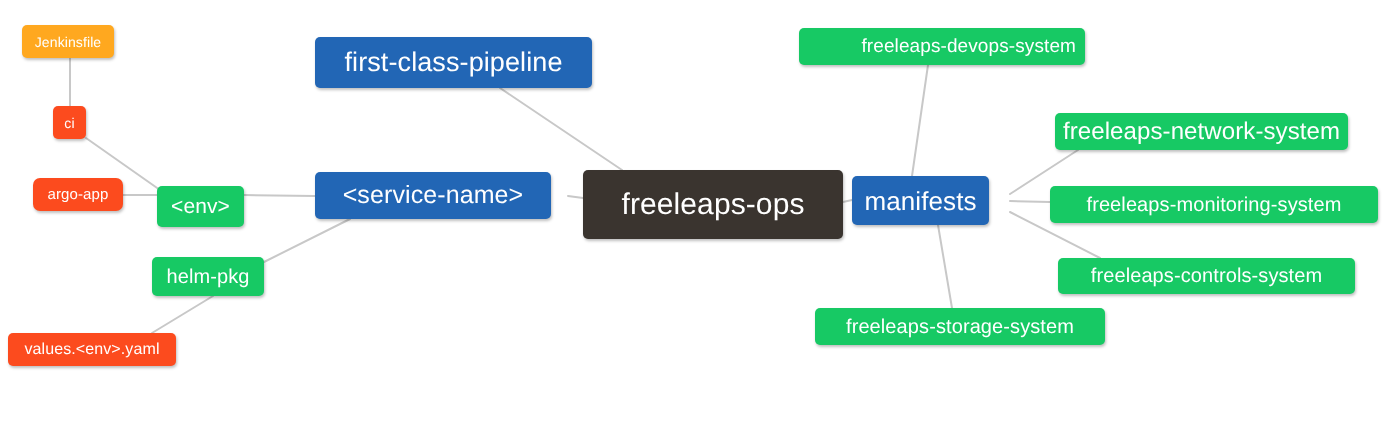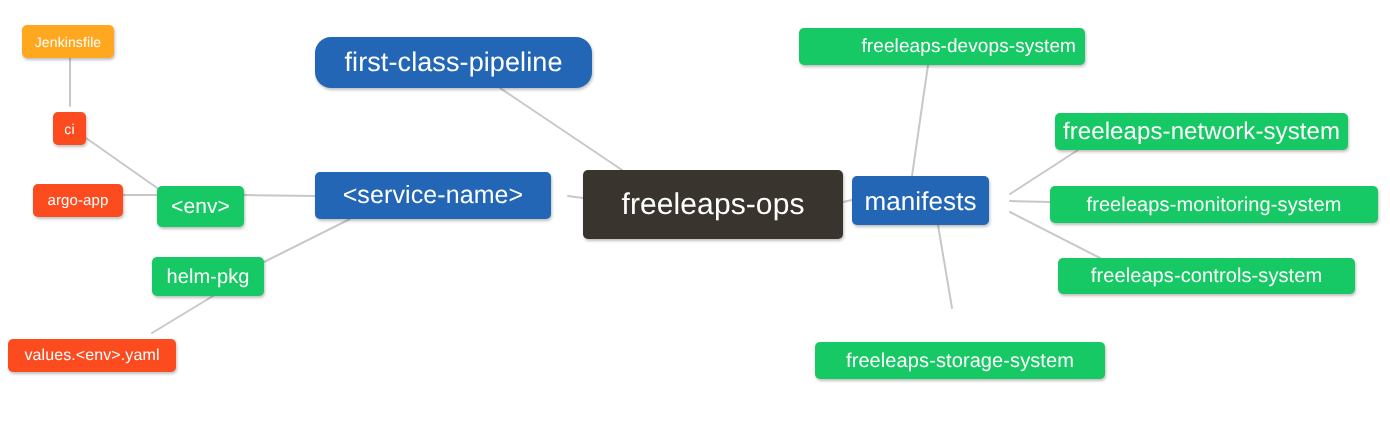--- a/index.html
+++ b/index.html
@@ -38,21 +38,21 @@
     border-radius: 5px;
     box-shadow: 1px 2px 3px rgba(0,0,0,0.25);
     letter-spacing: 0.1px;
     line-height: 1;
     padding: 0 9px;
     text-rendering: geometricPrecision;
   }
   .n-root   { background: #3a342f; text-align: right; }
   .n-blue   { background: #2266b5; }
   .n-green  { background: #17c964; }
-  .n-red    { background: #fc4b1e; margin-top: 6px; }
+  .n-red    { background: #fc4b1e; }
   .n-orange { background: #ffa81f; }
 </style>
 </head>
 <body>
 
 <div id="mindmap">
   <svg class="edges" viewBox="0 0 1390 421" xmlns="http://www.w3.org/2000/svg">
       <line x1="70" y1="58" x2="70" y2="106" stroke="#c8c8c8" stroke-width="2" stroke-linecap="round"></line>
       <line x1="86" y1="138" x2="160" y2="190" stroke="#c8c8c8" stroke-width="2" stroke-linecap="round"></line>
       <line x1="123" y1="195" x2="157" y2="195" stroke="#c8c8c8" stroke-width="2" stroke-linecap="round"></line>
@@ -68,33 +68,33 @@
       <line x1="1010" y1="212" x2="1100" y2="258" stroke="#c8c8c8" stroke-width="2" stroke-linecap="round"></line>
       <line x1="938" y1="225" x2="952" y2="308" stroke="#c8c8c8" stroke-width="2" stroke-linecap="round"></line>
     </svg>
   <div id="node-layer">
       <div class="node n-orange" style="left: 22px; top: 25px; width: 92px; height: 33px; font-size: 14px;">
         <span>Jenkinsfile</span>
       </div>
       <div class="node n-red" style="left: 53px; top: 106px; width: 33px; height: 33px; font-size: 14px;">
         <span>ci</span>
       </div>
-      <div class="node n-red" style="left: 33px; top: 178px; width: 90px; height: 33px; font-size: 15px;">
+      <div class="node n-red" style="left: 33px; top: 178px; width: 90px; height: 33px; font-size: 15px; border-radius: 7px;">
         <span>argo-app</span>
       </div>
       <div class="node n-green" style="left: 157px; top: 186px; width: 87px; height: 41px; font-size: 21px;">
         <span>&lt;env&gt;</span>
       </div>
       <div class="node n-green" style="left: 152px; top: 257px; width: 112px; height: 39px; font-size: 20px; justify-content: center;">
         <span>helm-pkg</span>
       </div>
       <div class="node n-red" style="left: 8px; top: 333px; width: 168px; height: 33px; font-size: 16px;">
         <span>values.&lt;env&gt;.yaml</span>
       </div>
-      <div class="node n-blue" style="left: 315px; top: 37px; width: 277px; height: 51px; font-size: 27px; border-radius: 16px;">
+      <div class="node n-blue" style="left: 315px; top: 37px; width: 277px; height: 51px; font-size: 27px;">
         <span>first-class-pipeline</span>
       </div>
       <div class="node n-blue" style="left: 315px; top: 172px; width: 236px; height: 47px; font-size: 25px;">
         <span>&lt;service-name&gt;</span>
       </div>
       <div class="node n-root" style="left: 583px; top: 170px; width: 260px; height: 69px; font-size: 30px;">
         <span>freeleaps-ops</span>
       </div>
       <div class="node n-blue" style="left: 852px; top: 176px; width: 137px; height: 49px; font-size: 26px;">
         <span>manifests</span>
@@ -104,17 +104,17 @@
       </div>
       <div class="node n-green" style="left: 1055px; top: 113px; width: 293px; height: 37px; font-size: 24px;">
         <span>freeleaps-network-system</span>
       </div>
       <div class="node n-green" style="left: 1050px; top: 186px; width: 328px; height: 37px; font-size: 20px;">
         <span>freeleaps-monitoring-system</span>
       </div>
       <div class="node n-green" style="left: 1058px; top: 258px; width: 297px; height: 36px; font-size: 20px;">
         <span>freeleaps-controls-system</span>
       </div>
-      <div class="node n-green" style="left: 815px; top: 308px; width: 290px; height: 37px; font-size: 20px; margin-top: 34px;">
+      <div class="node n-green" style="left: 815px; top: 308px; width: 290px; height: 37px; font-size: 20px;">
         <span>freeleaps-storage-system</span>
       </div>
     </div>
 </div>
 
 </body></html>

